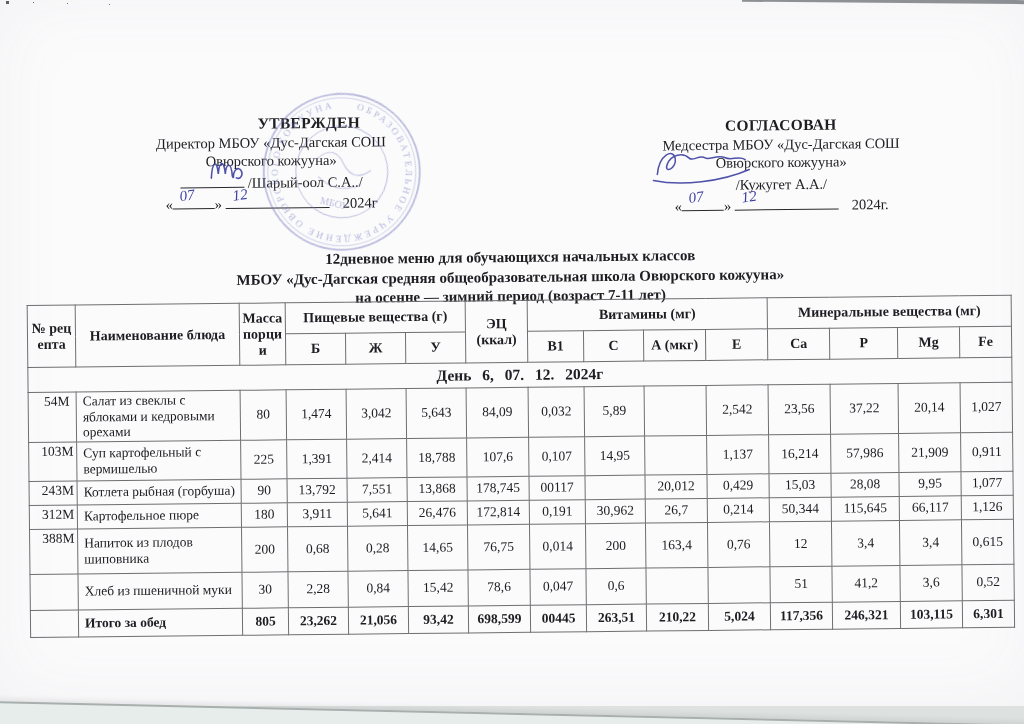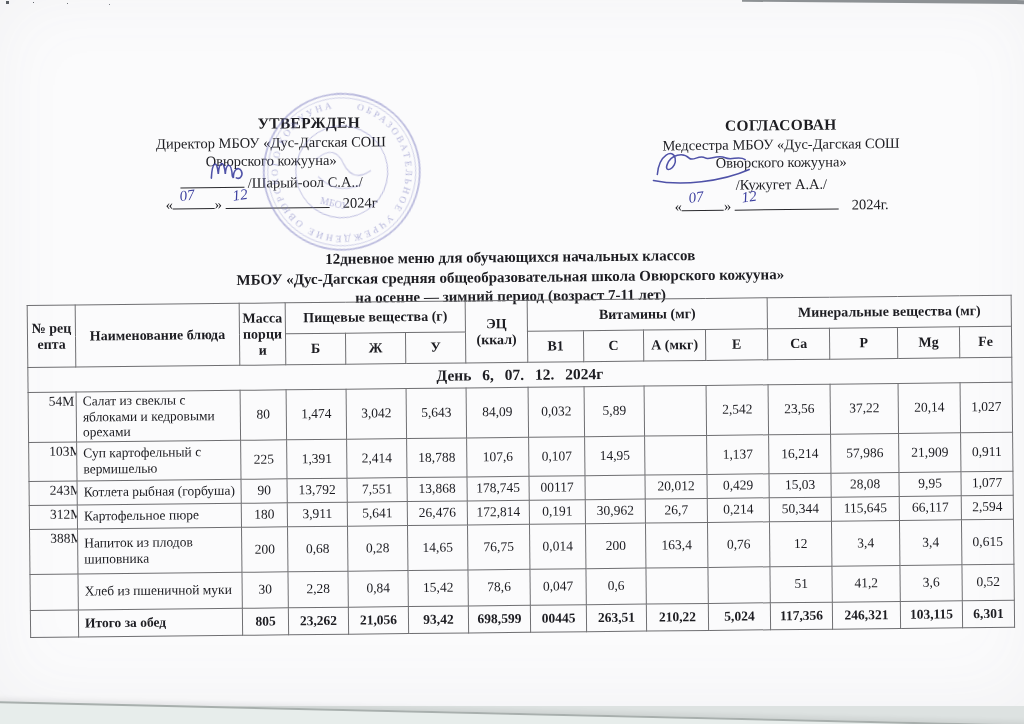--- a/index.html
+++ b/index.html
@@ -43,21 +43,21 @@
          font-weight:bold;font-size:15px;line-height:19.5px}
 
   
   table.menu{position:absolute;left:28px;top:300px;width:984px;border-collapse:collapse;
          table-layout:fixed;font-size:13.5px}
   .menu th,.menu td{border:1px solid #6f6f72;padding:1px 3px;vertical-align:middle;overflow:hidden}
   .menu thead th{font-weight:bold;font-size:14px;line-height:16px;padding:2px 2px;height:26px}
   th.brk{word-break:break-all}
   .menu td{text-align:center}
   td.dish{text-align:left;padding-left:6px;line-height:15.5px}
-  td.numcol{text-align:left;padding-left:20px;vertical-align:top}
+  td.numcol{text-align:center;padding-left:12px;vertical-align:top}
   tr.day td{font-weight:bold;font-size:15.5px;height:22px;word-spacing:7px;border-left:1px solid #6f6f72}
   tr.total td{font-weight:bold}
   tr.h38 td{height:38px} tr.h36 td{height:36px} tr.h22 td{height:21px}
   tr.h42 td{height:42px} tr.h34 td{height:33px} tr.h24 td{height:24px}
 </style>
 </head>
 <body>
 
 <div class="paper"></div>
 <div class="top-sliver"></div>
@@ -225,21 +225,21 @@
         <td>5,641</td>
         <td>26,476</td>
         <td>172,814</td>
         <td>0,191</td>
         <td>30,962</td>
         <td>26,7</td>
         <td>0,214</td>
         <td>50,344</td>
         <td>115,645</td>
         <td>66,117</td>
-        <td>2,594</td>
+        <td>1,126</td>
       </tr>
       <tr class="h42">
         <td class="numcol">388М</td>
         <td class="dish">Напиток из плодов шиповника</td>
         <td>200</td>
         <td>0,68</td>
         <td>0,28</td>
         <td>14,65</td>
         <td>76,75</td>
         <td>0,014</td>

